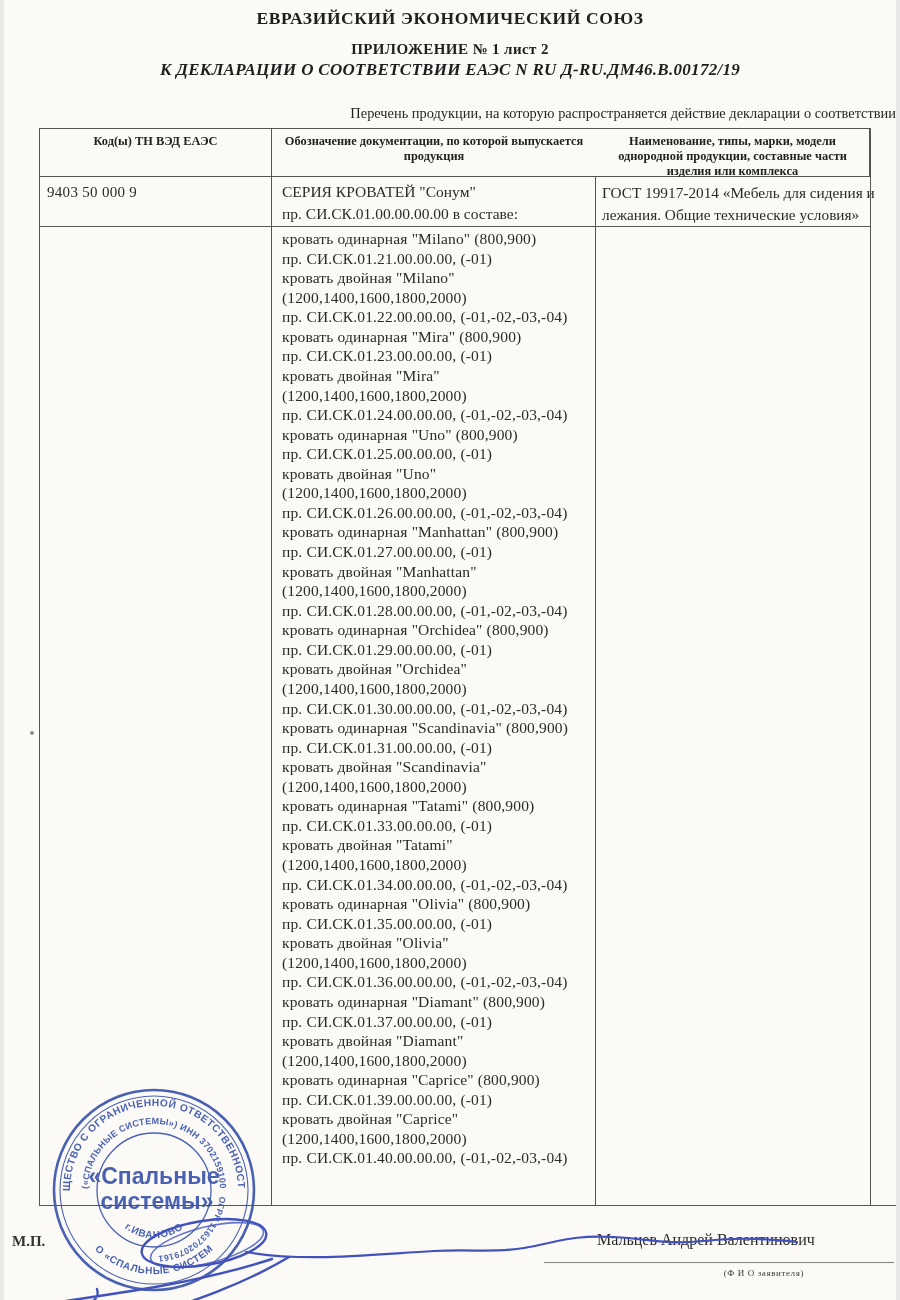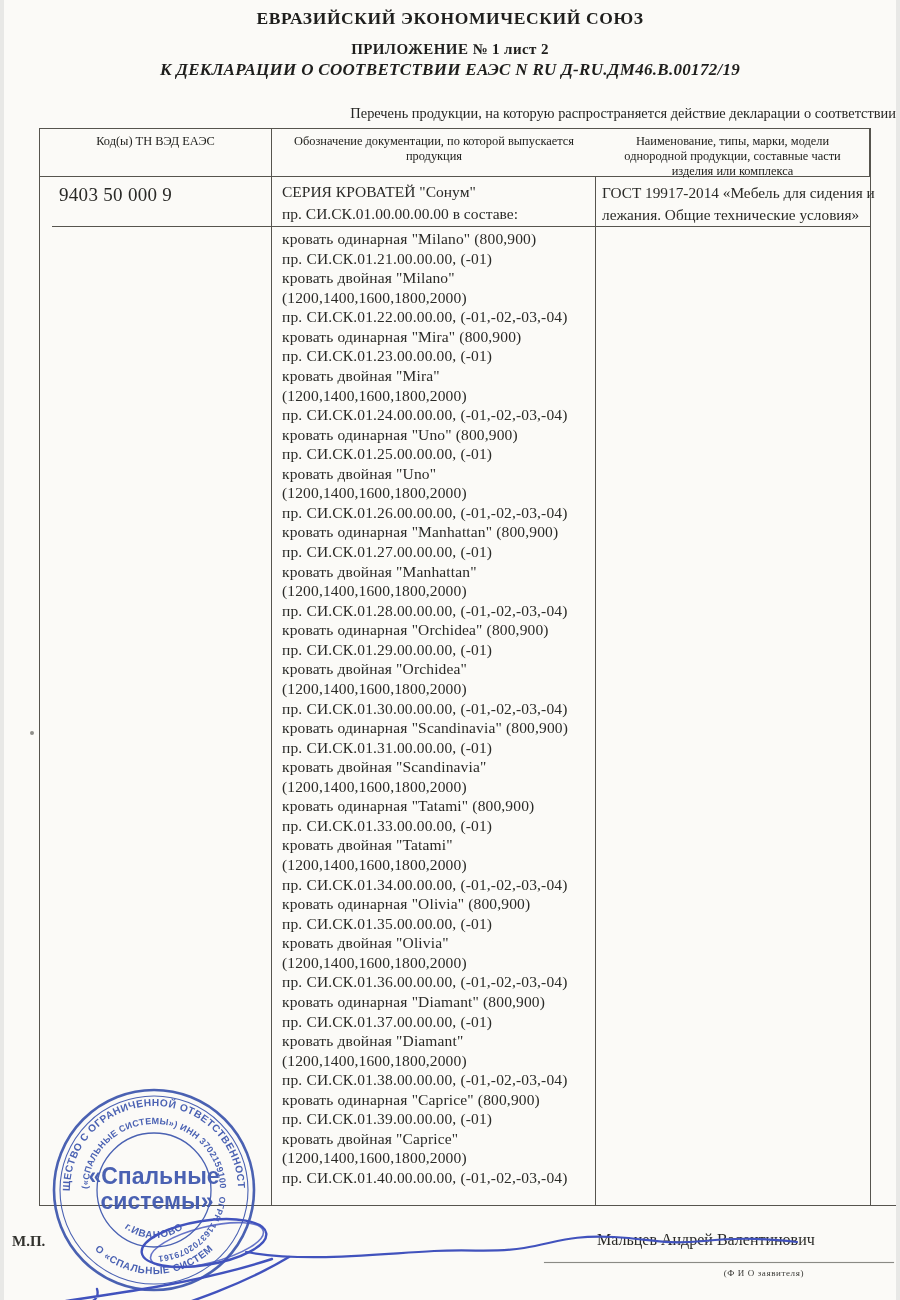--- a/index.html
+++ b/index.html
@@ -17,23 +17,23 @@
   
   .tbl{
     position:absolute; left:35px; top:128px;
     display:grid; grid-template-columns:232px 324px 274px;
     grid-template-rows:48px 50px 978px;
     border:1.4px solid #56544e; border-bottom:none;
   }
   .cell{box-sizing:border-box; border-right:1.4px solid #56544e; border-bottom:1.4px solid #56544e;}
   .cell.last{border-right:none;}
   .cell.rowend{border-bottom:none;}
-  .hc{font-weight:normal; font-size:12.4px; line-height:15px; text-align:center;
+  .hc{font-weight:bold; font-size:12.4px; line-height:15px; text-align:center;
       padding:5px 10px 0 10px; color:#22221f;}
-  .code{font-size:19px; padding:7px 0 0 7px; letter-spacing:0.3px;margin-left:12px;}
+  .code{font-size:15px; padding:7px 0 0 7px; letter-spacing:0.3px;}
   .name{font-size:15.5px; line-height:21.5px; padding:4px 0 0 10px;}
   .doc{font-size:15.3px; line-height:22px; padding:5px 0 0 6px; white-space:nowrap; overflow:visible;}
   .plist{font-size:15.5px; line-height:19.56px; padding:2px 0 0 10px; letter-spacing:0.15px;}
   .botline{position:absolute; left:35px; top:1205px; width:858px; height:1.4px; background:#56544e;}
   
   .mp{position:absolute; left:8px; top:1233px; font-size:15px; font-weight:bold; color:#33332f;}
   .appname{position:absolute; left:593px; top:1231px; font-size:16px; color:#2a2a27;}
   .appline{position:absolute; left:540px; top:1262px; width:350px; height:1px;
            background:#8a8a85; box-shadow:0 0 1px #aaa;}
   .appcap{position:absolute; left:630px; top:1268px; width:170px; text-align:right;
@@ -111,21 +111,20 @@
         <div class="tline">пр. СИ.СК.01.34.00.00.00, (-01,-02,-03,-04)</div>
         <div class="tline">кровать одинарная "Olivia" (800,900)</div>
         <div class="tline">пр. СИ.СК.01.35.00.00.00, (-01)</div>
         <div class="tline">кровать двойная "Olivia"</div>
         <div class="tline">(1200,1400,1600,1800,2000)</div>
         <div class="tline">пр. СИ.СК.01.36.00.00.00, (-01,-02,-03,-04)</div>
         <div class="tline">кровать одинарная "Diamant" (800,900)</div>
         <div class="tline">пр. СИ.СК.01.37.00.00.00, (-01)</div>
         <div class="tline">кровать двойная "Diamant"</div>
         <div class="tline">(1200,1400,1600,1800,2000)</div>
-        <div class="tline">пр. СИ.СК.01.38.00.00.00, (-01,-02,-03,-04)</div>
         <div class="tline">кровать одинарная "Caprice" (800,900)</div>
         <div class="tline">пр. СИ.СК.01.39.00.00.00, (-01)</div>
         <div class="tline">кровать двойная "Caprice"</div>
         <div class="tline">(1200,1400,1600,1800,2000)</div>
         <div class="tline">пр. СИ.СК.01.40.00.00.00, (-01,-02,-03,-04)</div>
       </div>
     <div class="cell last rowend"></div>
   </div>
   <div class="botline"></div>
 

